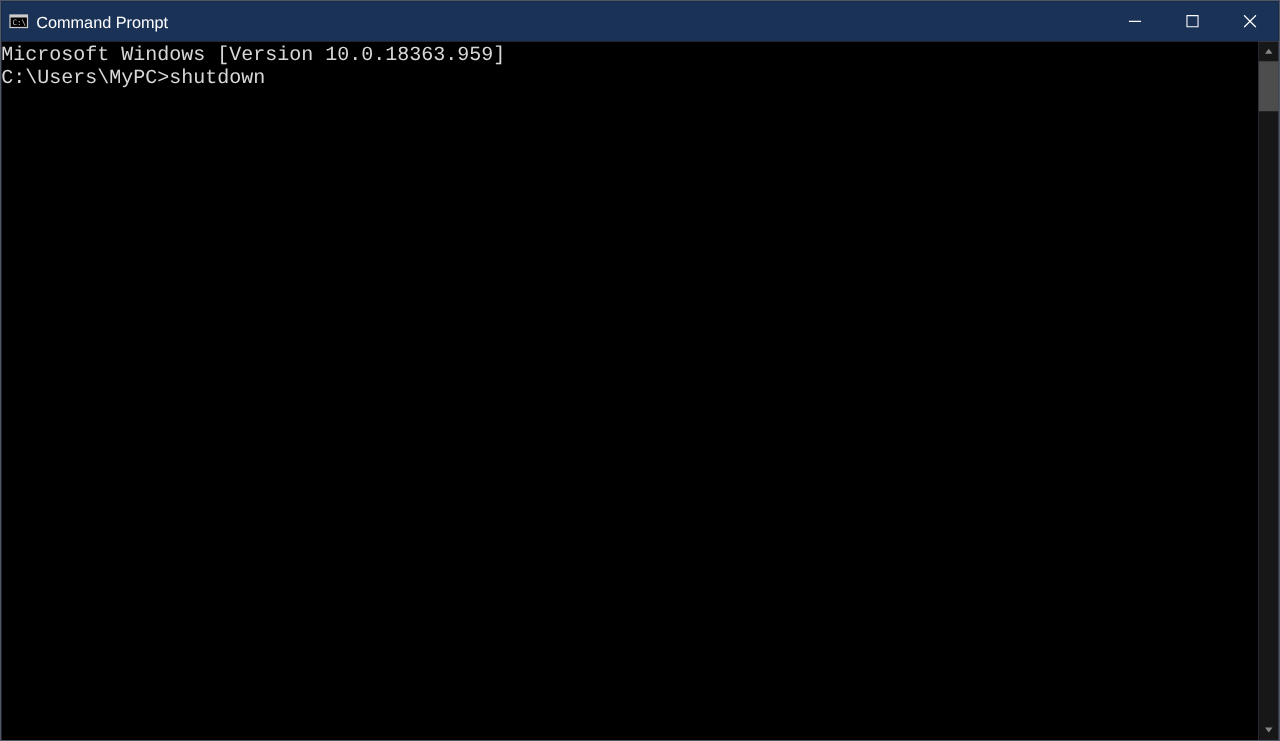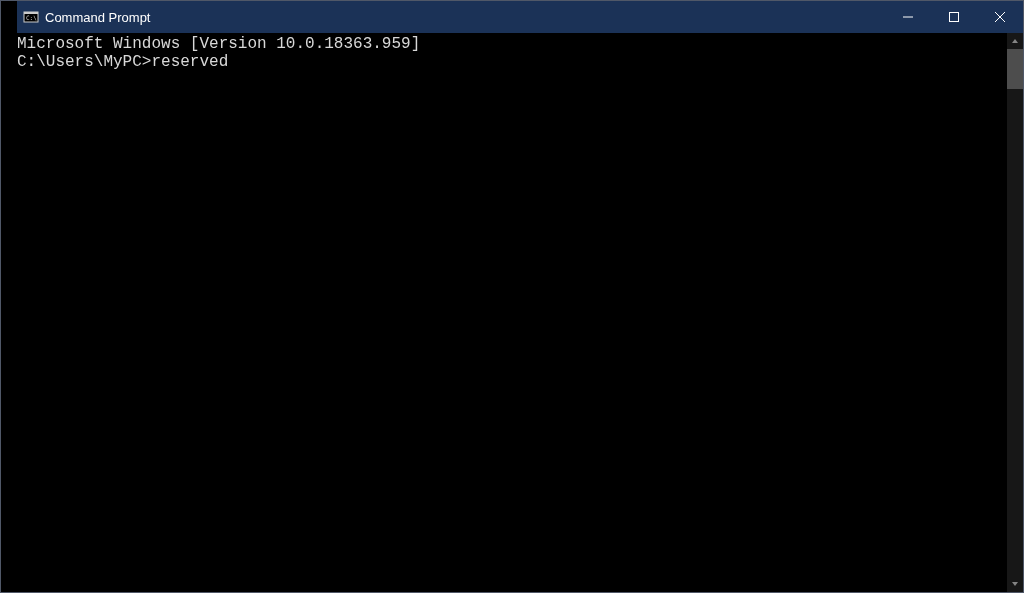--- a/index.html
+++ b/index.html
@@ -14,21 +14,20 @@
       font-family: Consolas, 'Courier New', monospace;
       overflow: hidden;
       position: relative;
     }
     .window {
       width: 100%;
       height: 100%;
       display: flex;
       flex-direction: column;
       border: 1px solid #505868;
-      padding-left: 16px;
     }
     .titlebar {
       height: 32px;
       background: #1b3257;
       display: flex;
       align-items: center;
       padding-left: 6px;
       color: #ffffff;
       font-family: 'Segoe UI', Tahoma, sans-serif;
       font-size: 13px;
@@ -161,21 +160,21 @@
       <div class="ctrl-btn close">
         <svg viewBox="0 0 10 10">
             <line x1="0" y1="0" x2="10" y2="10"></line>
             <line x1="10" y1="0" x2="0" y2="10"></line>
           </svg>
       </div>
     </div>
   </div>
 
   <div class="content-wrap">
-    <div class="terminal"><span class="terminal-line">Microsoft Windows [Version 10.0.18363.959]</span><span class="terminal-line"></span><span class="prompt-line"><span>C:\Users\MyPC&gt;</span><span>reserved</span></span></div>
+    <div class="terminal"><span class="terminal-line">Microsoft Windows [Version 10.0.18363.959]</span><span class="terminal-line"></span><span class="prompt-line"><span>C:\Users\MyPC&gt;</span><span>shutdown</span></span></div>
 
     <div class="scrollbar">
       <div class="scroll-arrow">
         <svg viewBox="0 0 8 8">
             <polygon points="4,2 7,6 1,6"></polygon>
           </svg>
       </div>
       <div class="scroll-track">
         <div class="scroll-thumb"></div>
       </div>

